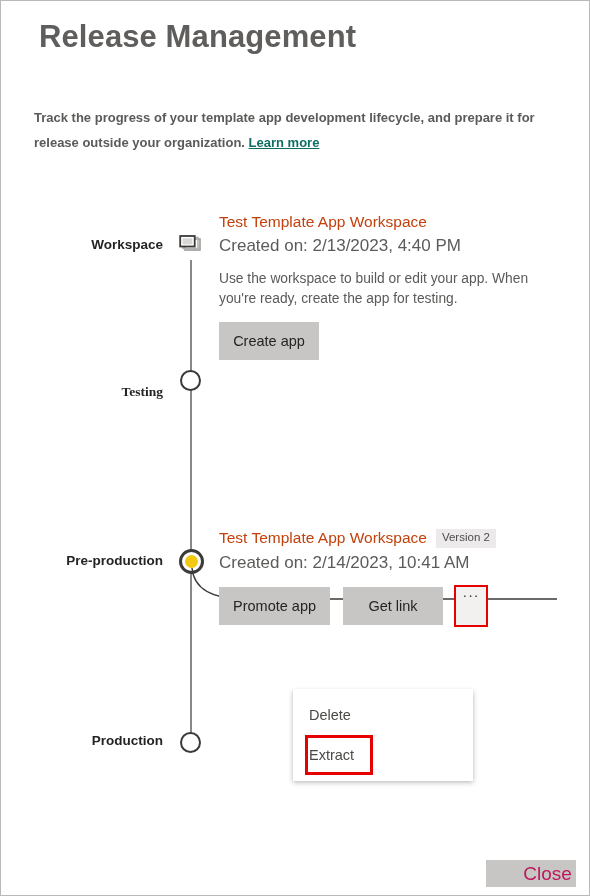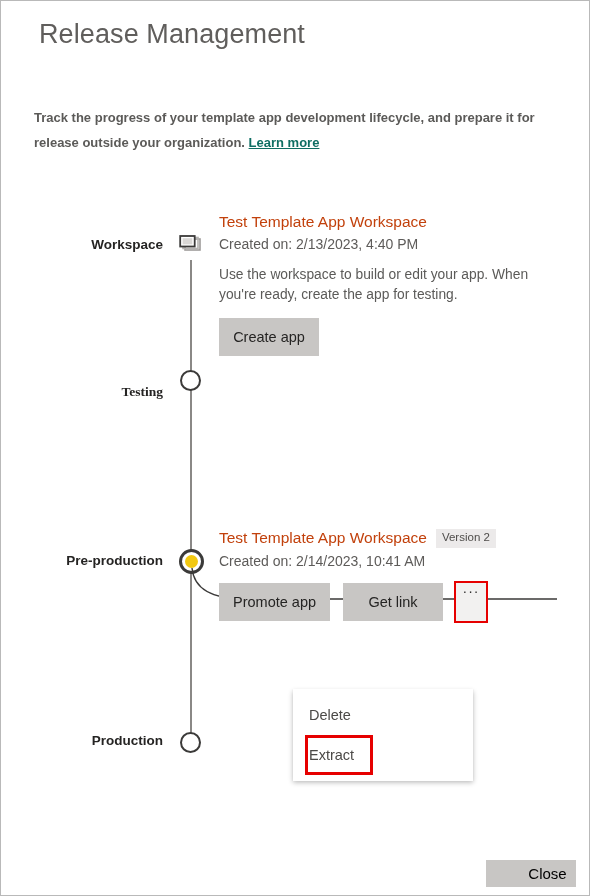--- a/index.html
+++ b/index.html
@@ -23,22 +23,22 @@
     border: 1px solid #b9b9b9;
     background: #ffffff;
     overflow: hidden;
   }
 
   
   .page-title {
     position: absolute;
     left: 38px;
     top: 18px;
-    font-size: 27px;
-    font-weight: 400;
+    font-size: 31px;
+    font-weight: 700;
     color: #605e5c;
     letter-spacing: 0.1px;
     white-space: nowrap;
   }
   .intro {
     position: absolute;
     left: 33px;
     top: 104px;
     width: 512px;
     font-size: 13px;
@@ -140,21 +140,21 @@
   }
   .version-badge {
     font-size: 11.5px;
     color: #4f4d4b;
     background: #eceaea;
     padding: 3px 6px 4px 6px;
     white-space: nowrap;
     line-height: 1;
   }
   .meta {
-    font-size: 14px;
+    font-size: 17px;
     color: #5d5b59;
     margin-top: 5px;
     white-space: nowrap;
   }
   .meta.second {
     margin-top: 3px;
   }
   .desc {
     font-size: 13.8px;
     line-height: 19.5px;
@@ -231,22 +231,22 @@
   }
 
   
   .footer-btn {
     position: absolute;
     left: 485px;
     top: 859px;
     width: 90px;
     height: 27px;
     background: #c8c6c4;
-    color: #000000;
-    font-size: 15px;
+    color: #be185d;
+    font-size: 19px;
     font-family: "Liberation Sans", sans-serif;
     border: none;
     cursor: pointer;
     display: flex;
     align-items: center;
     justify-content: center;
     padding-left: 39px;
   }
 </style>
 </head>

